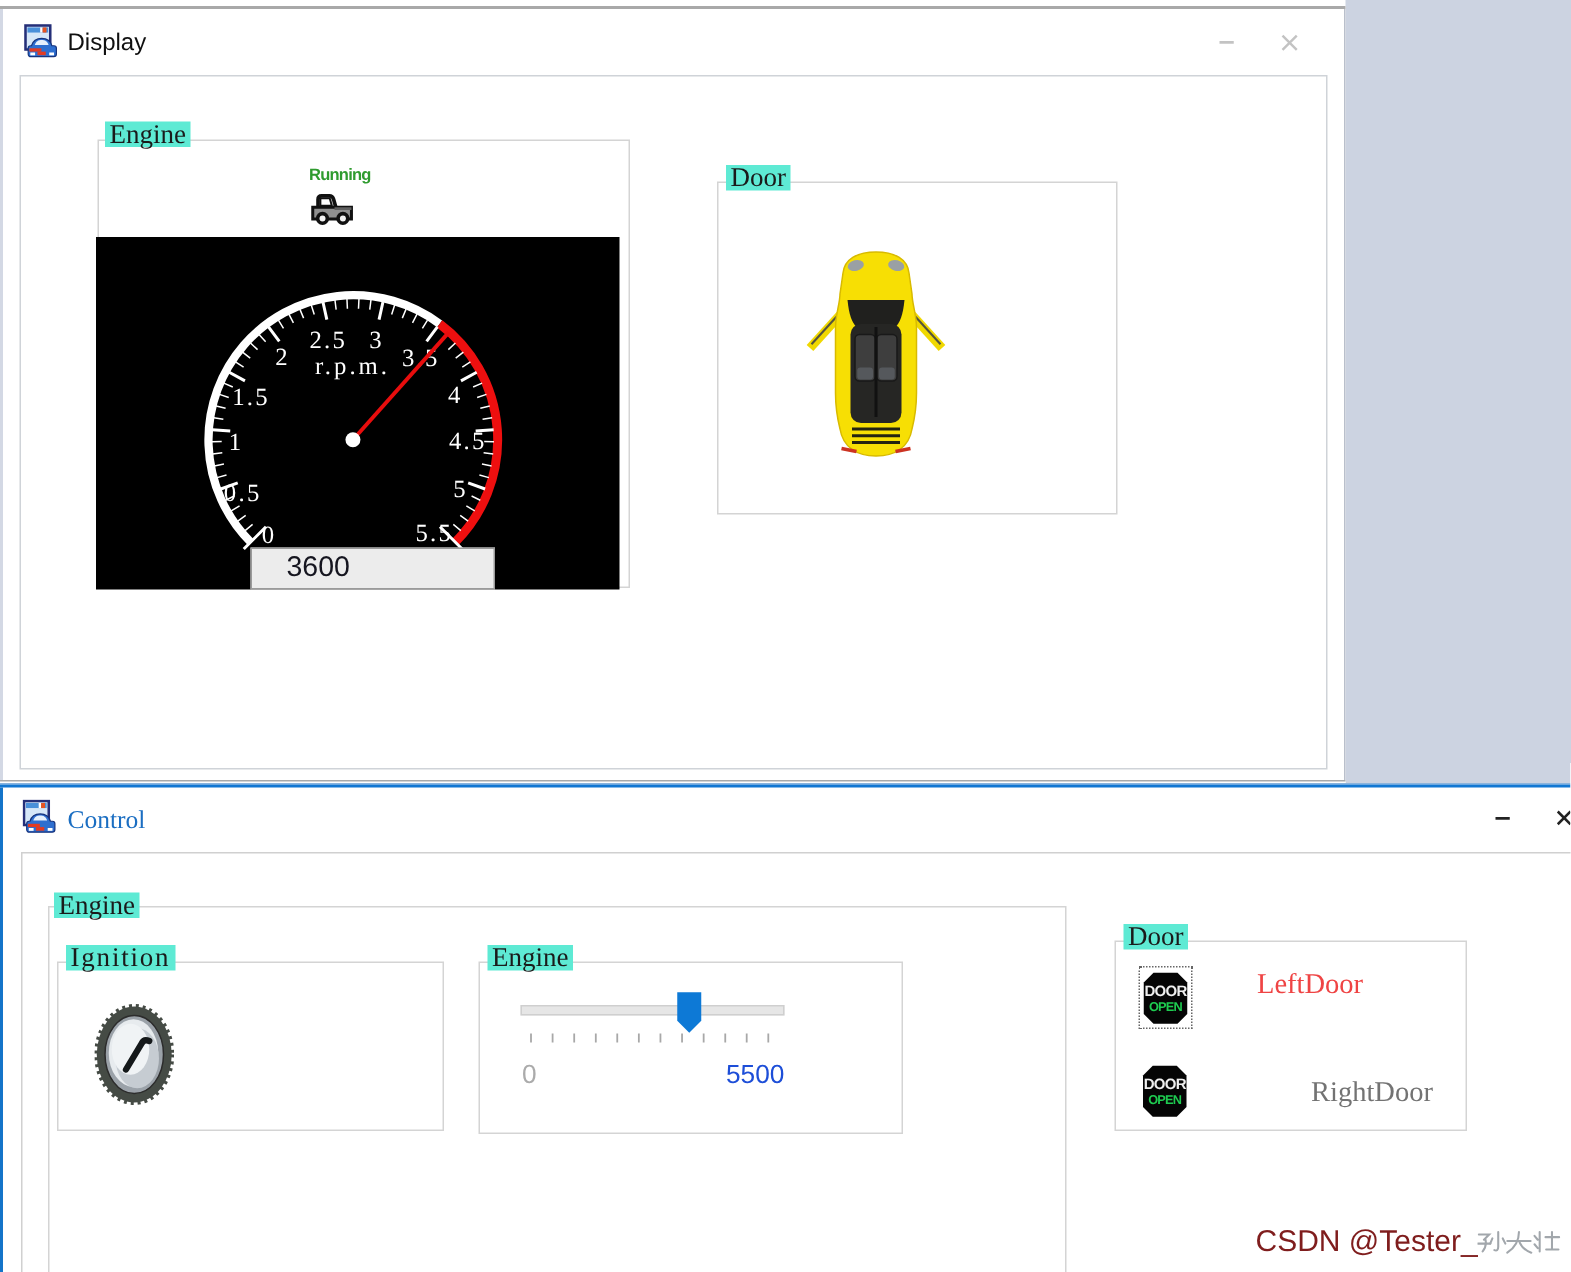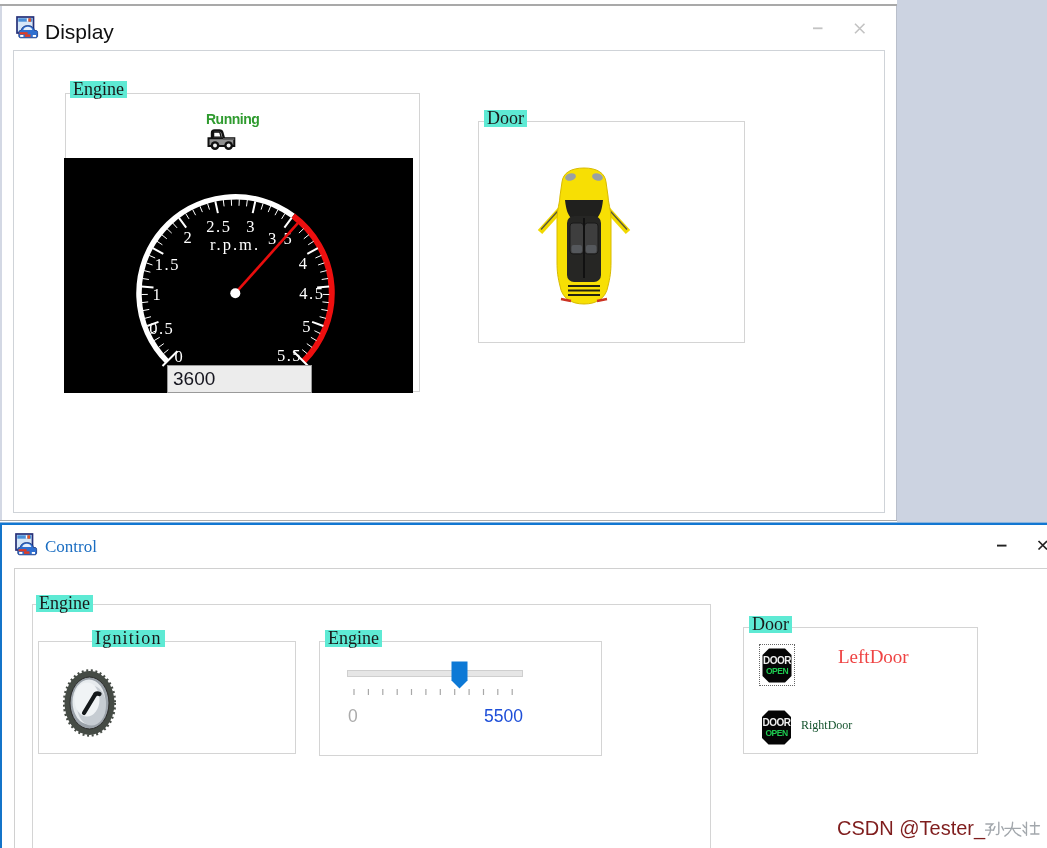--- a/index.html
+++ b/index.html
@@ -26,31 +26,31 @@
  <rect x="10.8" y="2.3" width="1.6" height="3.4" fill="#fff"></rect>
  <rect x="12.4" y="2.3" width="2.6" height="3.4" fill="#e85420"></rect>
  <path d="M5,14.5 C6,11 8.2,9.6 11.8,9.6 C15.4,9.6 17.6,11 18.6,14.5 L20,14.5 C21,14.5 21.6,15.2 21.6,16.2 L21.6,20 C21.6,21.1 20.9,21.8 19.8,21.8 L4.6,21.8 C3.5,21.8 2.8,21.1 2.8,20 L2.8,16.2 C2.8,15.2 3.4,14.5 4.4,14.5 Z" fill="#2e6fd0" stroke="#16337d" stroke-width="0.8"></path>
  <path d="M7.2,14 C7.9,11.6 9.6,10.7 11.8,10.7 C14,10.7 15.7,11.6 16.4,14 Z" fill="#e6f0fc"></path>
  <rect x="3.6" y="16.2" width="8" height="2.2" fill="#e23b22"></rect>
  <rect x="9" y="18.4" width="5.5" height="2.4" fill="#e23b22"></rect>
  <rect x="4.2" y="19" width="3.2" height="1.9" fill="#fff"></rect>
  <rect x="16.8" y="19" width="3.2" height="1.9" fill="#fff"></rect>
 </svg>
 </div>
-<div class="abs" style="left:45px;top:20px;font-size:21px;color:#101010;">Display</div>
+<div class="abs" style="left:45px;top:20px;font-size:16px;color:#101010;">Display</div>
 <svg class="abs" style="left:809px;top:20px;" width="60" height="18" viewBox="0 0 60 18">
  <path d="M4,8.3 L13.5,8.3" stroke="#c3c3c3" stroke-width="1.8" fill="none"></path>
  <path d="M46,3.8 L55.5,13.3 M55.5,3.8 L46,13.3" stroke="#c3c3c3" stroke-width="1.6" fill="none"></path>
 </svg>
 
 <div class="abs" style="left:13px;top:50px;width:870px;height:461px;border:1px solid #cfd3d8;"></div>
 
 <div class="grp" style="left:65px;top:93px;width:353px;height:297px;"></div>
 <div class="grplab" style="left:70px;top:81px;">Engine</div>
-<div class="abs" style="left:206px;top:111px;width:40px;font-size:14px;font-weight:bold;color:#2f9b2f;letter-spacing:-0.5px;">Running</div>
+<div class="abs" style="left:206px;top:111px;width:40px;font-size:11px;font-weight:bold;color:#2f9b2f;letter-spacing:-0.5px;">Running</div>
 <svg class="abs" style="left:206px;top:127px;" width="31" height="25" viewBox="0 0 31 25">
  <path d="M6,12 L6,6 Q6,3.5 8.5,3.5 L13.5,3.5 Q15.8,3.5 16.4,5.8 L18,11.5" fill="#c9c9c9" stroke="#111" stroke-width="2.4"></path>
  <path d="M2.5,11.2 L28.3,11.2 L28.3,19 L2.5,19 Z" fill="#909090" stroke="#111" stroke-width="2"></path>
  <path d="M17,11.2 L17.8,11.2 L28.3,11.2 L28.3,13 L17,13 Z" fill="#5f5f5f"></path>
  <path d="M7.6,5.2 L13.8,5.2 L15.2,10.2 L7.6,10.2 Z" fill="#fff" stroke="#111" stroke-width="1.3"></path>
  <circle cx="9" cy="18.6" r="4.4" fill="#111"></circle>
     <circle cx="9" cy="18.6" r="2" fill="#f2f2f2"></circle>
  <circle cx="22.6" cy="18.6" r="4.4" fill="#111"></circle>
     <circle cx="22.6" cy="18.6" r="2" fill="#f2f2f2"></circle>
 </svg>
@@ -72,21 +72,21 @@
   <text x="216.6" y="85.7">3.5</text>
   <text x="239.6" y="110.8">4</text>
   <text x="247.9" y="141.1">4.5</text>
   <text x="243" y="173.6">5</text>
   <text x="225.5" y="202.7">5.5</text>
   <text x="171" y="91.5" letter-spacing="2">r.p.m.</text>
  </g>
  <path d="M171.3,135.2 L235.2,63.6" stroke="#e80d0d" stroke-width="2.6" fill="none"></path>
  <circle cx="171.3" cy="135.2" r="5" fill="#fff"></circle>
 </svg>
-<div style="position:absolute;left:103px;top:207px;width:138px;height:26px;background:#ececec;border:1px solid #9a9a9a;font-family:'Liberation Sans',sans-serif;font-size:19px;color:#15151f;line-height:26px;padding-left:5px;">3600</div>
+<div style="position:absolute;left:103px;top:207px;width:138px;height:26px;background:#ececec;border:1px solid #9a9a9a;font-family:'Liberation Sans',sans-serif;font-size:19px;color:#15151f;line-height:26px;padding-left:23px;">3600</div>
 </div>
 
 <div class="grp" style="left:478px;top:121px;width:265px;height:220px;"></div>
 <div class="grplab" style="left:484px;top:110px;">Door</div>
 <svg class="abs" style="left:537px;top:166px;" width="94" height="140" viewBox="0 0 94 140">
  <g stroke-linejoin="round">
  <path d="M23,44 L3,66" stroke="#f0d800" stroke-width="6"></path>
  <path d="M24,41.5 L4,63.5" stroke="#55543e" stroke-width="1.4"></path>
  <path d="M71,44 L91,66" stroke="#f0d800" stroke-width="6"></path>
  <path d="M70,41.5 L90,63.5" stroke="#55543e" stroke-width="1.4"></path>
@@ -128,21 +128,21 @@
  <path d="M4,8.6 L13.5,8.6" stroke="#222" stroke-width="1.9" fill="none"></path>
  <path d="M45.5,4 L54,12.5 M54,4 L45.5,12.5" stroke="#222" stroke-width="1.7" fill="none"></path>
 </svg>
 
 <div class="abs" style="left:14px;top:568px;width:1033px;height:280px;border-left:1px solid #d0d0d0;border-top:1px solid #d0d0d0;"></div>
 
 <div class="grp" style="left:32px;top:604px;width:677px;height:252px;"></div>
 <div class="grplab" style="left:36px;top:595px;">Engine</div>
 
 <div class="grp" style="left:38px;top:641px;width:256px;height:111px;"></div>
-<div class="grplab" style="left:44px;top:630px;letter-spacing:1.2px;margin-left:48px;">Ignition</div>
+<div class="grplab" style="left:44px;top:630px;letter-spacing:1.2px;">Ignition</div>
 <svg class="abs" style="left:63px;top:669px;" width="53" height="68" viewBox="0 0 53 68">
  <ellipse cx="26.5" cy="34" rx="25" ry="32" fill="#454b45"></ellipse>
  <ellipse cx="26.5" cy="34" rx="25.5" ry="32.5" fill="none" stroke="#454b45" stroke-width="2.4" stroke-dasharray="2,2.6"></ellipse>
  <ellipse cx="26.5" cy="34" rx="19.5" ry="26" fill="#9ba2a9" stroke="#2c2c2c" stroke-width="1"></ellipse>
  <ellipse cx="26" cy="33" rx="16.5" ry="22.5" fill="#e7ebee"></ellipse>
  <ellipse cx="28.5" cy="36.5" rx="14.5" ry="20" fill="#c6ccd2"></ellipse>
  <ellipse cx="24" cy="30.5" rx="12.5" ry="17" fill="#f0f3f5"></ellipse>
  <path d="M21,44 L31.5,26.5 Q33,23.5 36.5,25" fill="none" stroke="#14181a" stroke-width="4.2" stroke-linecap="round"></path>
 </svg>
 
@@ -169,21 +169,21 @@
  <text x="15" y="16" fill="#efefef" font-size="10" font-weight="bold" text-anchor="middle" font-family="Liberation Sans,sans-serif" letter-spacing="-0.5">DOOR</text>
  <text x="15" y="26" fill="#1ecb50" font-size="8.5" font-weight="bold" text-anchor="middle" font-family="Liberation Sans,sans-serif" letter-spacing="-0.5">OPEN</text>
 </svg>
 <div class="abs serif" style="left:838px;top:646px;font-size:19px;color:#ef4444;">LeftDoor</div>
 
 <svg class="abs" style="left:761px;top:710px;" width="31" height="35" viewBox="0 0 30 35">
  <polygon points="7,0.5 23,0.5 29.5,7 29.5,28 23,34.5 7,34.5 0.5,28 0.5,7" fill="#050505"></polygon>
  <text x="15" y="16" fill="#efefef" font-size="10" font-weight="bold" text-anchor="middle" font-family="Liberation Sans,sans-serif" letter-spacing="-0.5">DOOR</text>
  <text x="15" y="26" fill="#1ecb50" font-size="8.5" font-weight="bold" text-anchor="middle" font-family="Liberation Sans,sans-serif" letter-spacing="-0.5">OPEN</text>
 </svg>
-<div class="abs serif" style="left:801px;top:718px;font-size:12px;color:#14532d;">RightDoor</div>
+<div class="abs serif" style="left:874px;top:718px;font-size:19px;color:#737373;">RightDoor</div>
 
 <div class="abs" style="left:837px;top:817px;font-size:20px;color:#7f1d1d;white-space:nowrap;">CSDN @Tester_<svg width="57" height="20" viewBox="0 0 66 21.5" style="vertical-align:-3.5px;">
       <g stroke="#a2a7ac" stroke-width="1.6" fill="none" stroke-linecap="round">
 <path d="M1,5 L9,5 L5,9 M0,12 L10,12 M6.2,9 C6.8,12 6.5,15 4,18"></path>
 <path d="M16,3 L16,14.5 C16,16.8 15,17.8 13,17 M11.5,8 L9.8,12 M19.5,8 L21.5,12"></path>
 <path d="M23,10 L41,10 M32,3 C32,9 29,15 23,19 M32.5,11 C34,14.5 37.5,17.5 41.5,19"></path>
 <path d="M48,3 L48,18 M44,6 L46.5,9 M44,12.5 L46.5,15.5 M52.5,7 L63,7 M57.5,3 L57.5,16 M53,16.5 L62.5,16.5"></path>
 </g>
     </svg></div>
 

